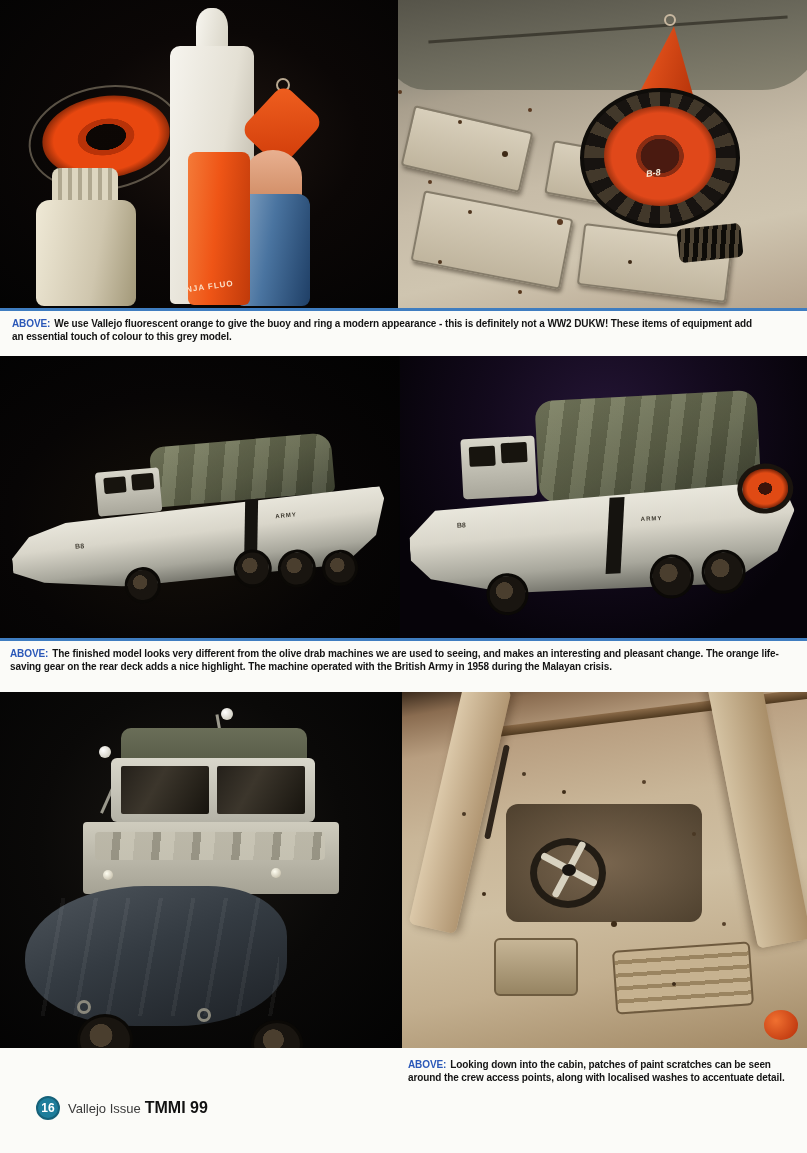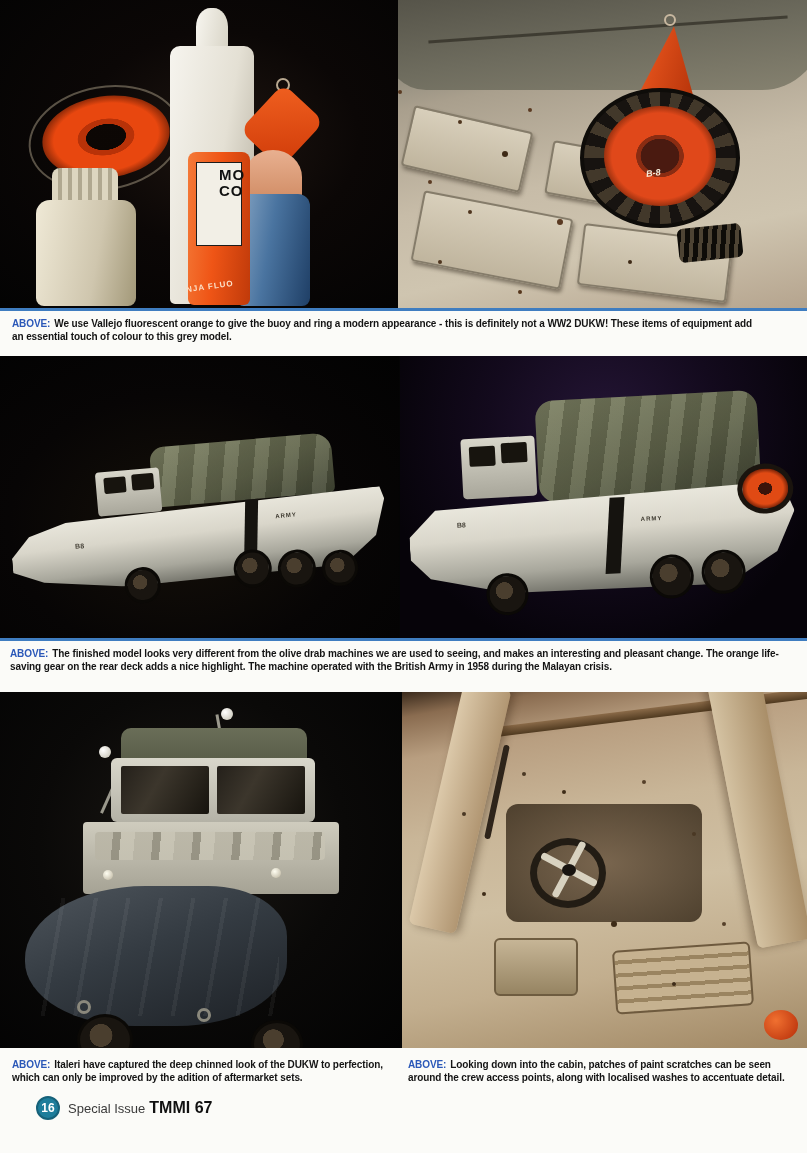--- a/index.html
+++ b/index.html
@@ -210,25 +210,20 @@
     <div class="orange-ring"></div>
     <div class="dropper-tip"></div>
     <div class="white-bottle"></div>
     <div class="diamond-hanger"></div>
     <div class="diamond-buoy"></div>
     <div class="blue-cap"></div>
     <div class="blue-bottle"></div>
     <div class="cream-cap"></div>
     <div class="cream-bottle"></div>
     <div class="orange-bottle"></div>
-    <div class="paint-label">
-      <span>MO</span>
-        <br>
-      <span>CO</span>
-    </div>
     <div class="paint-side-text">NJA FLUO</div>
   </div>
 
   <div class="photo" id="photo-deck">
     <div class="tarp-top"></div>
     <div class="tarp-rope"></div>
     <div class="hatch h1"></div>
     <div class="hatch h2"></div>
     <div class="hatch h3"></div>
     <div class="hatch h4"></div>
@@ -322,22 +317,21 @@
     <div class="wheel-spoke s2"></div>
     <div class="wheel-hub"></div>
     <div class="seat-left"></div>
     <div class="seat-right"></div>
     <div class="cabin-specks"></div>
     <div class="cabin-light"></div>
   </div>
 
   <div class="blue-rule-left"></div>
   <div class="bottom-band">
-    <p class="caption caption-col left"><span class="above">ABOVE:</span><span>Italeri have captured the deep chinned look of the DUKW to perfection, which can only be improved by the adition of aftermarket sets.</span></p>
     <p class="caption caption-col right"><span class="above">ABOVE:</span><span>Looking down into the cabin, patches of paint scratches can be seen around the crew access points, along with localised washes to accentuate detail.</span></p>
     <div class="footer-row">
       <div class="page-circle">16</div>
-      <span class="issue-text">Special Issue</span>
-      <span class="issue-code">TMMI 67</span>
+      <span class="issue-text">Vallejo Issue</span>
+      <span class="issue-code">TMMI 99</span>
     </div>
   </div>
 
 </div>
 
 </body></html>

